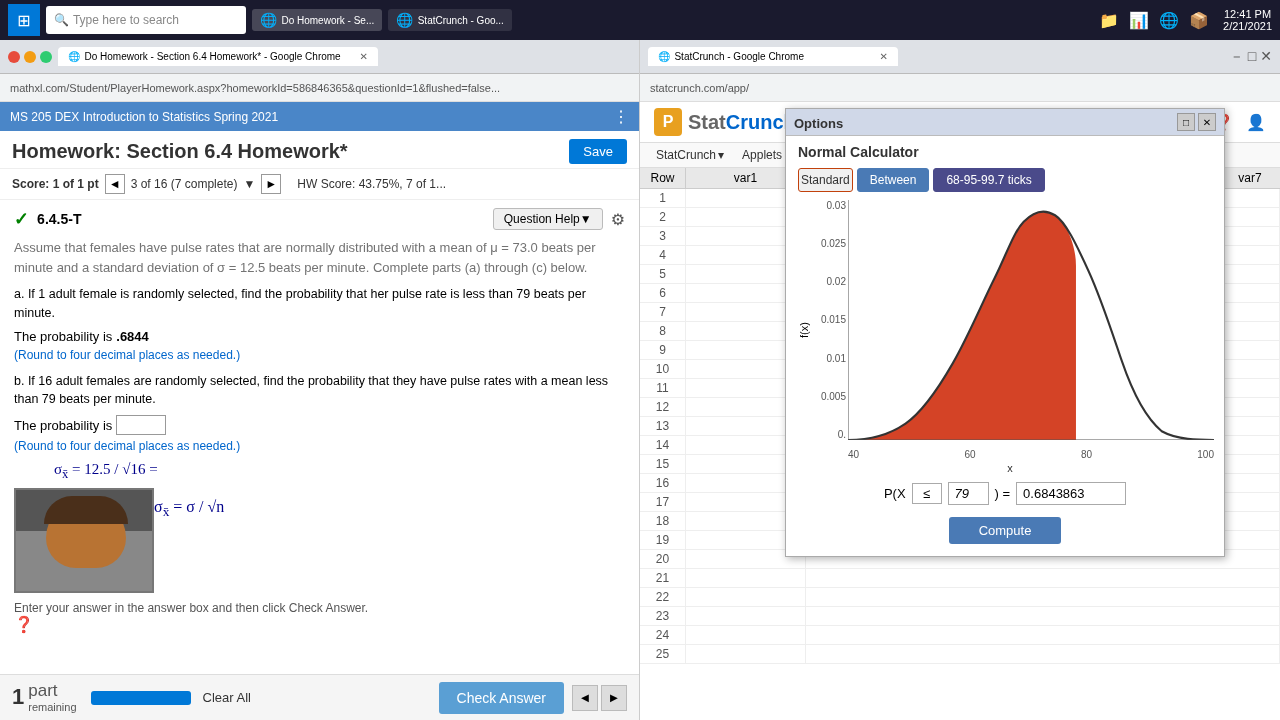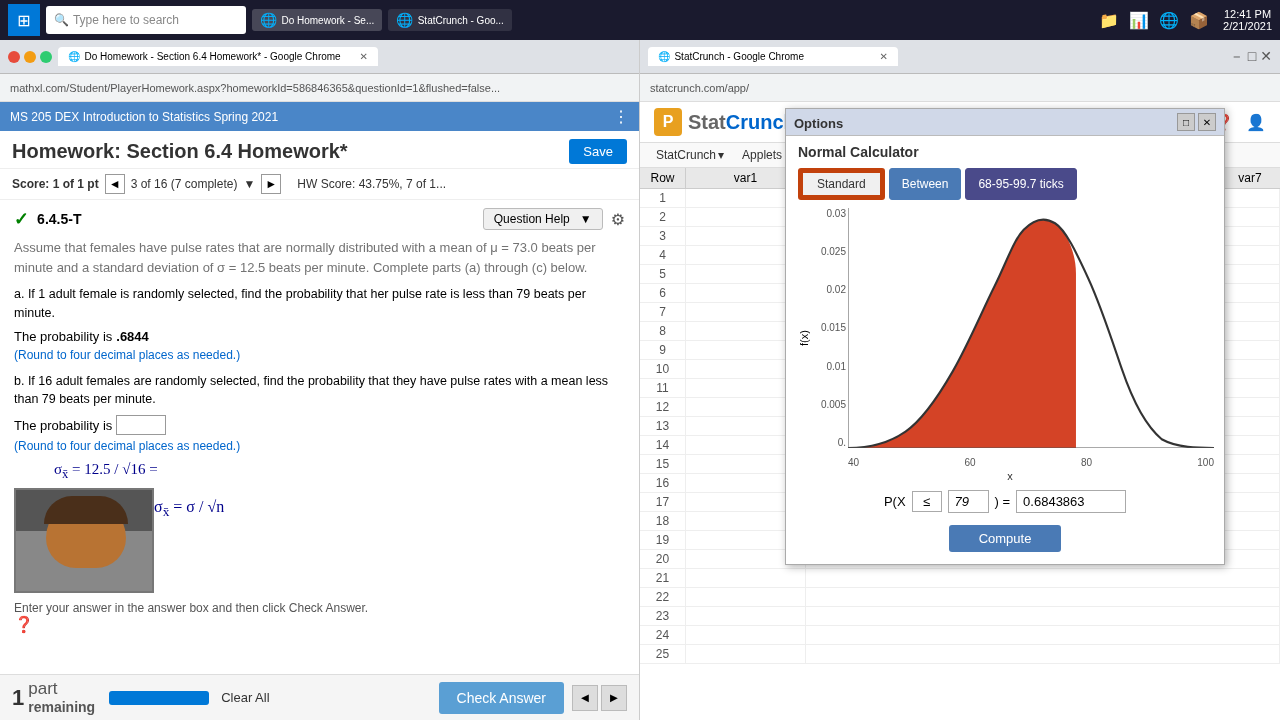--- a/index.html
+++ b/index.html
@@ -81,21 +81,21 @@
       <span style="margin-left:10px;">HW Score: 43.75%, 7 of 1...</span>
     </div>
 
     <div style="padding:8px 14px; flex:1; overflow-y:auto;">
       
       
       <div style="display:flex; align-items:center; gap:8px; margin-bottom:8px;">
         <span style="color:green; font-size:18px; font-weight:bold;">✓</span>
         <span style="font-size:14px; font-weight:bold;">6.4.5-T</span>
         <div style="margin-left:auto; display:flex; align-items:center; gap:8px;">
-          <button style="background:#f0f0f0; border:1px solid #bbb; padding:3px 10px; border-radius:3px; font-size:12px; cursor:pointer; display:flex; align-items:center; gap:10px;">
+          <button style="background:#f0f0f0; border:1px solid #bbb; padding:3px 10px; border-radius:3px; font-size:12px; cursor:pointer; display:flex; align-items:center; gap:0;">
             <span>Question Help</span>
             <span>▼</span>
           </button>
           <span style="font-size:16px; color:#555; cursor:pointer;">⚙</span>
         </div>
       </div>
 
       
       <p style="font-size:13px; line-height:1.5; margin-bottom:8px; color:#737373;">Assume that females have pulse rates that are normally distributed with a mean of μ = 73.0 beats per minute and a standard deviation of σ = 12.5 beats per minute. Complete parts (a) through (c) below.</p>
 
@@ -136,21 +136,21 @@
 
       <p style="font-size:12px; color:#555; margin-top:8px;">Enter your answer in the answer box and then click Check Answer.</p>
       <span style="color:#e8a020; font-size:16px; cursor:pointer; vertical-align:middle;">❓</span>
     </div>
 
     <div style="height:46px; background:#f5f5f5; border-top:1px solid #ddd; display:flex; align-items:center; padding:0 12px; gap:8px;">
       <div style="display:flex; align-items:center; gap:4px; font-size:13px;">
         <span style="font-size:22px; font-weight:bold; color:#333;">1</span>
         <div>
           <div style="font-size:17px; color:#555; line-height:1.2;">part</div>
-          <div style="font-size:14px; color:#555; line-height:1.2;font-weight:bold;">remaining</div>
+          <div style="font-size:11px; color:#555; line-height:1.2;">remaining</div>
         </div>
       </div>
       <div style="background:#0078d7; width:100px; height:14px; border-radius:3px; margin-left:6px;"></div>
       <button style="background:none; border:none; color:#333; font-size:13px; cursor:pointer; margin-left:4px;">Clear All</button>
       <button style="background:#5a9fd4; color:white; border:none; padding:8px 18px; border-radius:3px; font-size:14px; cursor:pointer; margin-left:auto;">Check Answer</button>
       <div style="display:flex; gap:3px;">
         <button style="background:#ddd; border:1px solid #bbb; width:26px; height:26px; cursor:pointer; display:flex; align-items:center; justify-content:center; font-size:13px;">◄</button>
         <button style="background:#ddd; border:1px solid #bbb; width:26px; height:26px; cursor:pointer; display:flex; align-items:center; justify-content:center; font-size:13px;">►</button>
       </div>
     </div>
@@ -339,21 +339,21 @@
       <span style="font-weight:bold; font-size:13px; color:#333;">Options</span>
       <div style="display:flex; gap:3px;">
         <button style="width:18px; height:18px; background:#ccc; border:1px solid #999; cursor:pointer; font-size:10px; display:flex; align-items:center; justify-content:center;">□</button>
         <button style="width:18px; height:18px; background:#ccc; border:1px solid #999; cursor:pointer; font-size:10px; display:flex; align-items:center; justify-content:center;">✕</button>
       </div>
     </div>
 
     <div style="padding:8px 12px 4px; font-size:14px; font-weight:bold; color:#333;">Normal Calculator</div>
 
     <div style="display:flex; gap:4px; padding:4px 12px 8px;">
-      <button style="padding:4px 14px; border:5px solid #c2410c; border-radius:3px; font-size:12px; cursor:pointer; background:#f0f0f0; color:#333;">Standard</button>
+      <button style="padding:4px 2px; border:1px solid #c2410c; border-radius:3px; font-size:12px; cursor:pointer; background:#f0f0f0; color:#333;">Standard</button>
       <button style="padding:4px 12px; border:1px solid #4a7ab5; border-radius:3px; font-size:12px; cursor:pointer; background:#4a7ab5; color:#fff;">Between</button>
       <button style="padding:4px 12px; border:1px solid #4a4a8a; border-radius:3px; font-size:12px; cursor:pointer; background:#4a4a8a; color:#fff;">68-95-99.7 ticks</button>
     </div>
 
     <div style="padding:0 10px 4px; margin-left:10px;">
       <div style="position:relative; height:260px;">
 
         <div style="position:absolute; left:-10px; top:50%; transform:translateY(-50%) rotate(-90deg); font-size:11px; white-space:nowrap;">f(x)</div>
 
         <div style="position:absolute; left:4px; top:0; bottom:20px; display:flex; flex-direction:column; justify-content:space-between; width:36px; text-align:right; font-size:10px; color:#555;">

